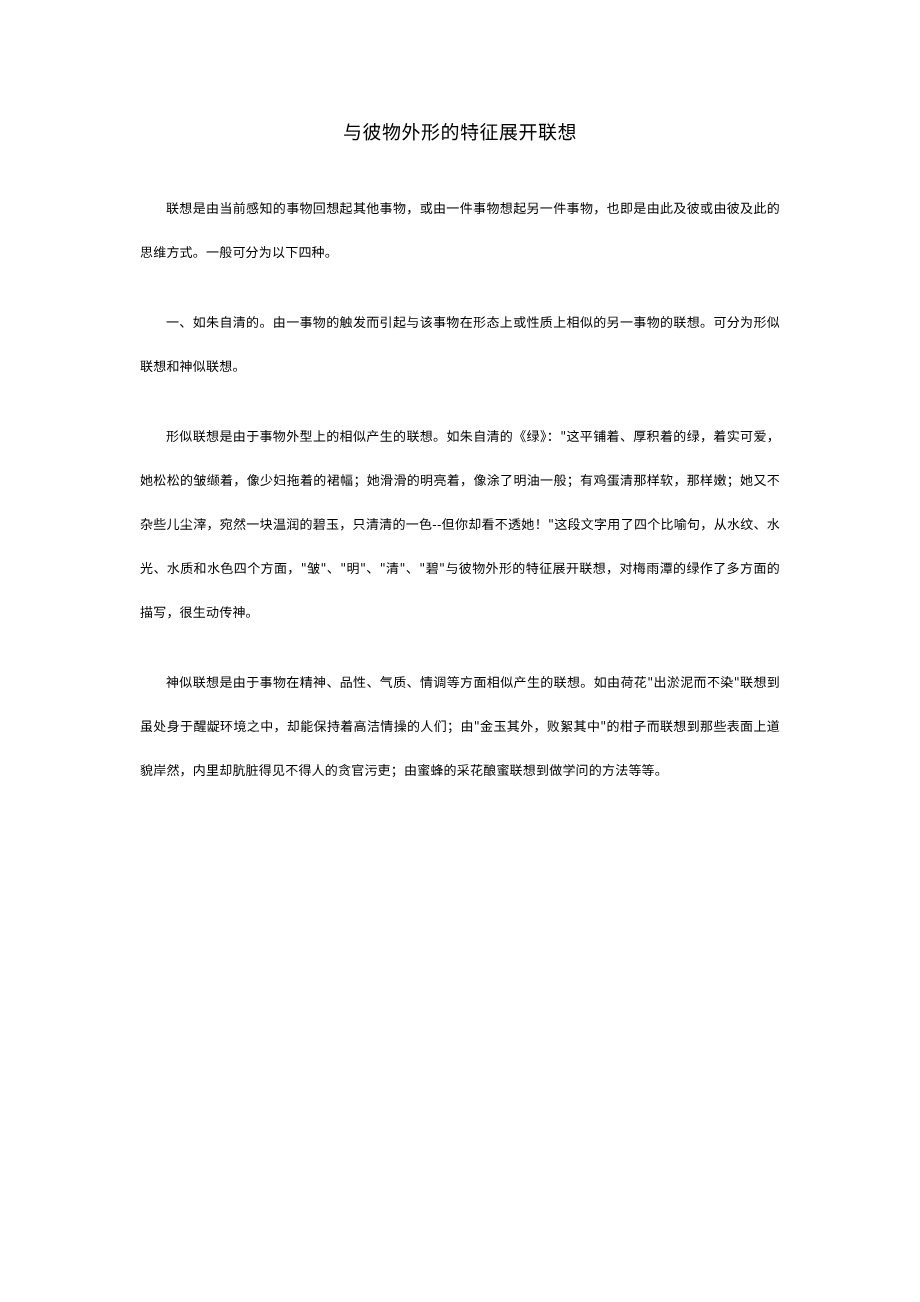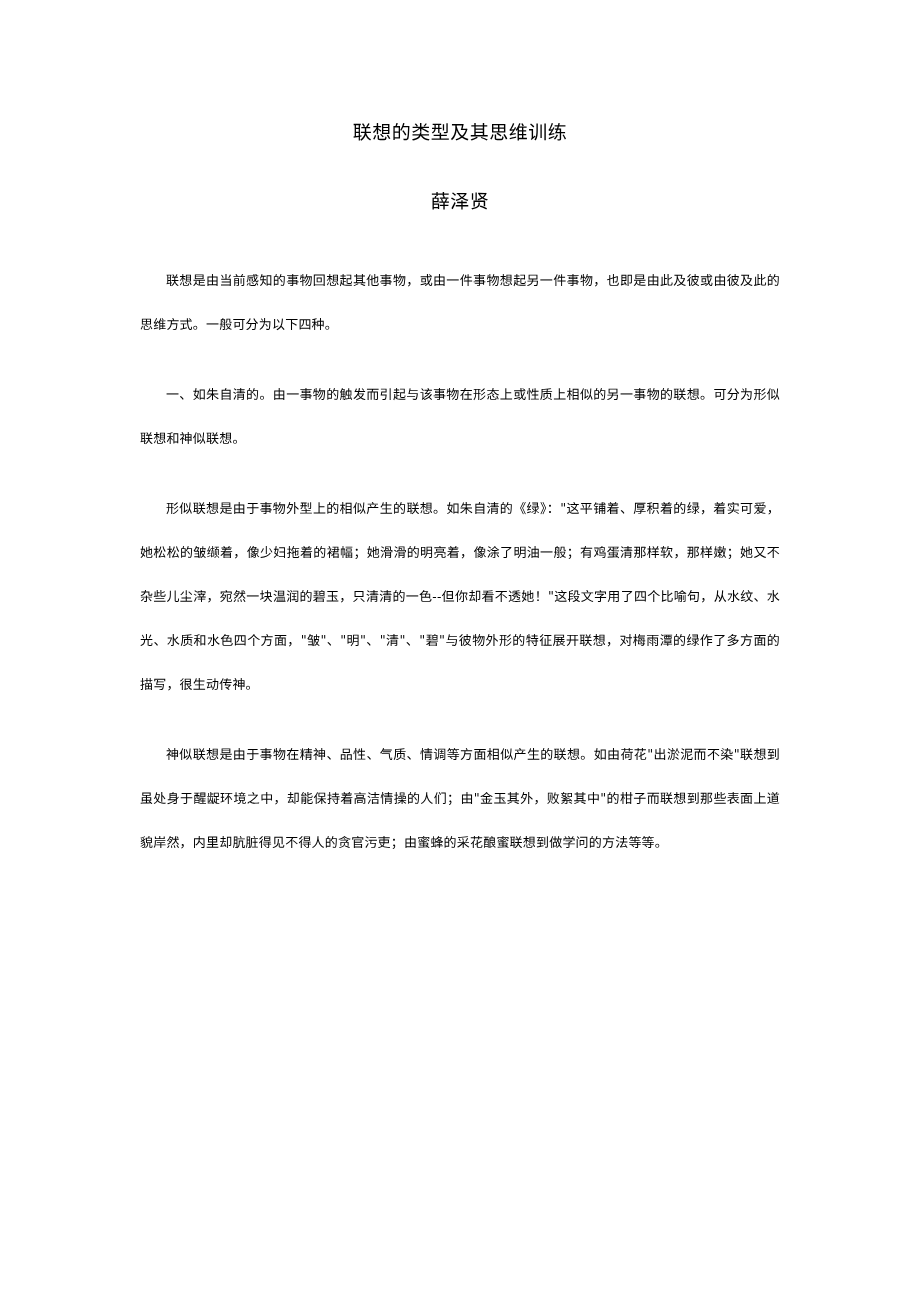--- a/index.html
+++ b/index.html
@@ -48,19 +48,18 @@
     letter-spacing: 0.2px;
   }
   .para:last-child {
     margin-bottom: 0;
   }
 </style>
 </head>
 <body>
 
 <div class="page">
-  <h1 class="doc-title">联想的类型及其思维训练</h1>
-  <div class="doc-author">薛泽贤</div>
+  <h1 class="doc-title">与彼物外形的特征展开联想</h1>
   <p class="para">联想是由当前感知的事物回想起其他事物，或由一件事物想起另一件事物，也即是由此及彼或由彼及此的思维方式。一般可分为以下四种。</p>
   <p class="para">一、如朱自清的。由一事物的触发而引起与该事物在形态上或性质上相似的另一事物的联想。可分为形似联想和神似联想。</p>
   <p class="para">形似联想是由于事物外型上的相似产生的联想。如朱自清的《绿》："这平铺着、厚积着的绿，着实可爱，她松松的皱缬着，像少妇拖着的裙幅；她滑滑的明亮着，像涂了明油一般；有鸡蛋清那样软，那样嫩；她又不杂些儿尘滓，宛然一块温润的碧玉，只清清的一色--但你却看不透她！"这段文字用了四个比喻句，从水纹、水光、水质和水色四个方面，"皱"、"明"、"清"、"碧"与彼物外形的特征展开联想，对梅雨潭的绿作了多方面的描写，很生动传神。</p>
   <p class="para">神似联想是由于事物在精神、品性、气质、情调等方面相似产生的联想。如由荷花"出淤泥而不染"联想到虽处身于醒龊环境之中，却能保持着高洁情操的人们；由"金玉其外，败絮其中"的柑子而联想到那些表面上道貌岸然，内里却肮脏得见不得人的贪官污吏；由蜜蜂的采花酿蜜联想到做学问的方法等等。</p>
 </div>
 
 </body></html>

